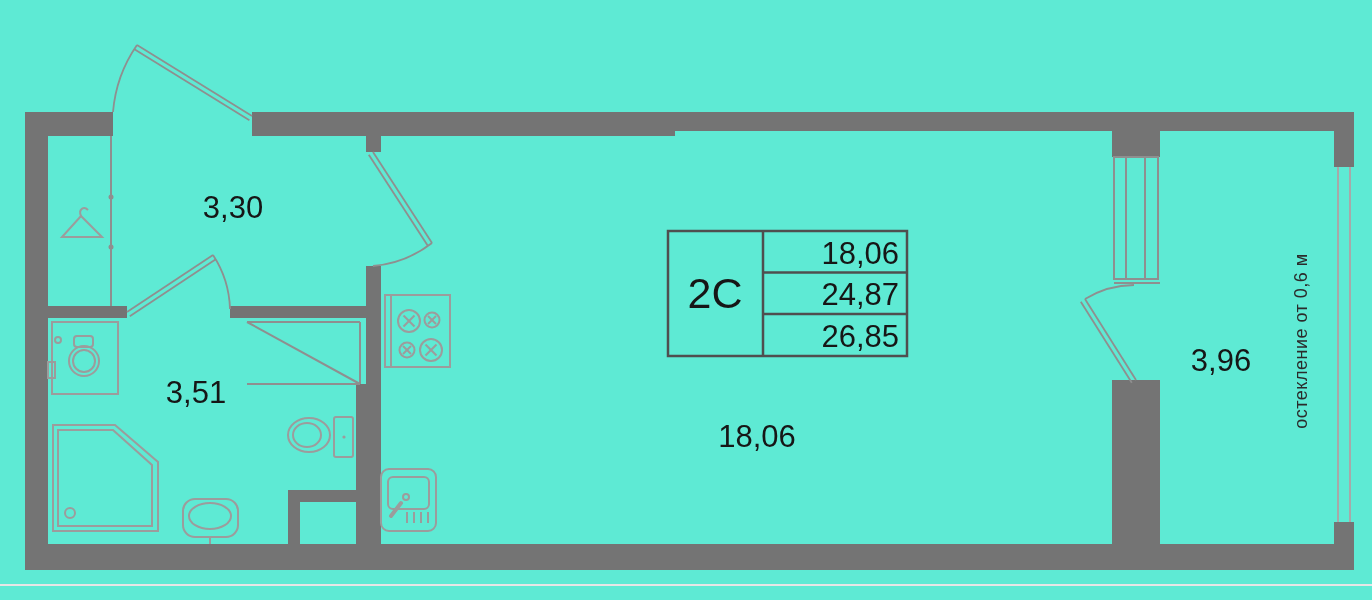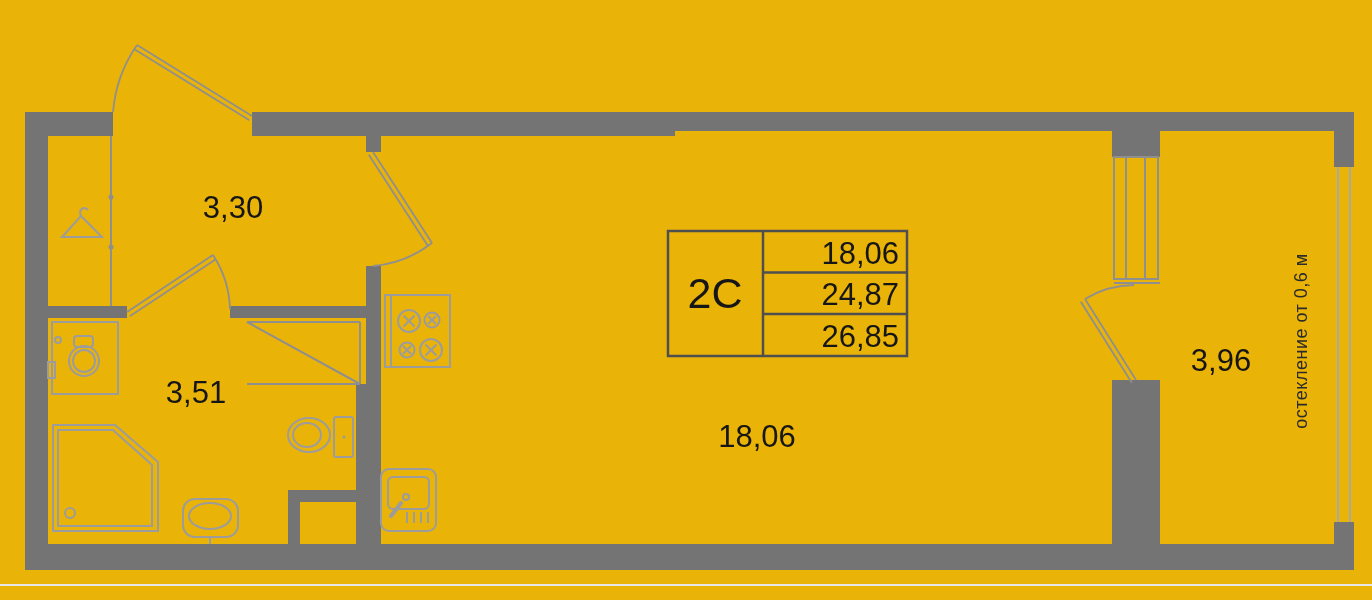--- a/index.html
+++ b/index.html
@@ -1,19 +1,19 @@
 <!DOCTYPE html>
 <html><head>
 <meta charset="utf-8">
 <style>
   html,body{margin:0;padding:0;background:#ffffff;}
   .canvas{
     position:relative;
     width:1372px;height:600px;
-    background:#eab308;
+    background:#5eead4;
     font-family:"Liberation Sans", sans-serif;
     overflow:hidden;
   }
   svg{display:block;}
   .wall{fill:#747474;stroke:none;}
   .thin{stroke:#8f8f8f;stroke-width:2;fill:none;}
   .leaf{stroke:#8f8f8f;stroke-width:1.8;fill:none;}
   .fix{stroke:#9c9c9c;stroke-width:2;fill:none;}
   .fixthick{stroke:#9c9c9c;stroke-width:4;fill:none;stroke-linecap:round;}
   .glz{stroke:#a8a8a8;stroke-width:2;fill:none;}

